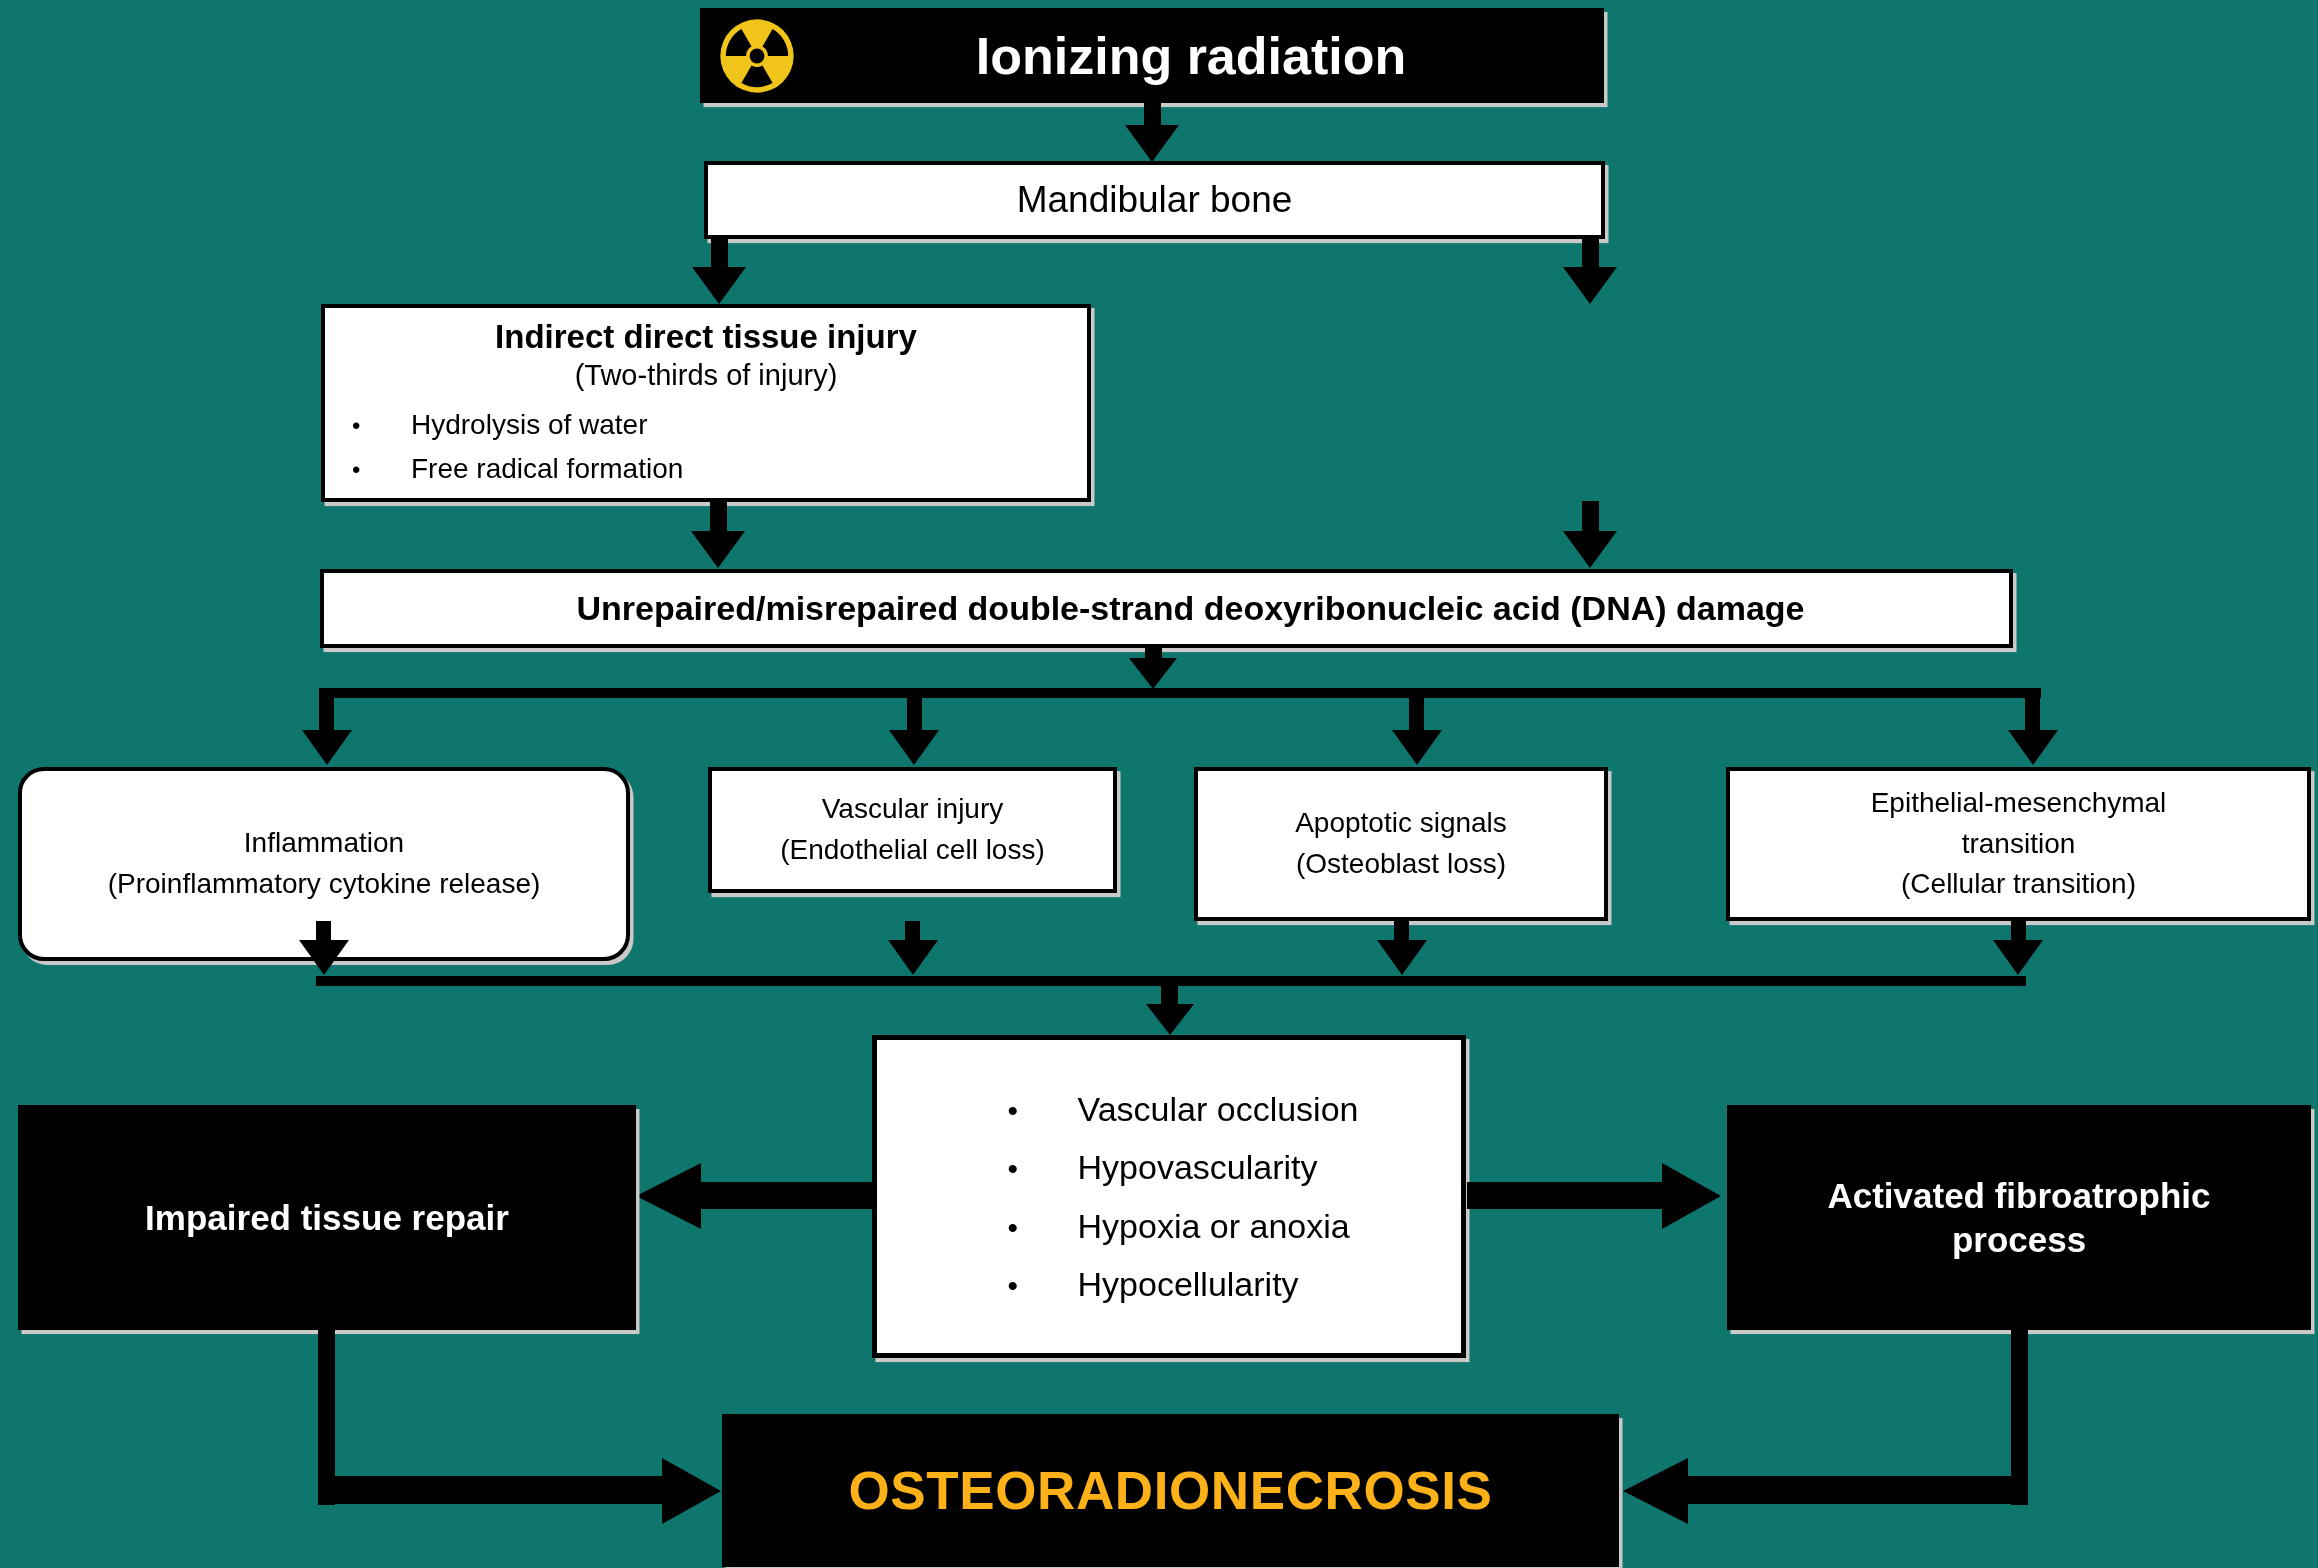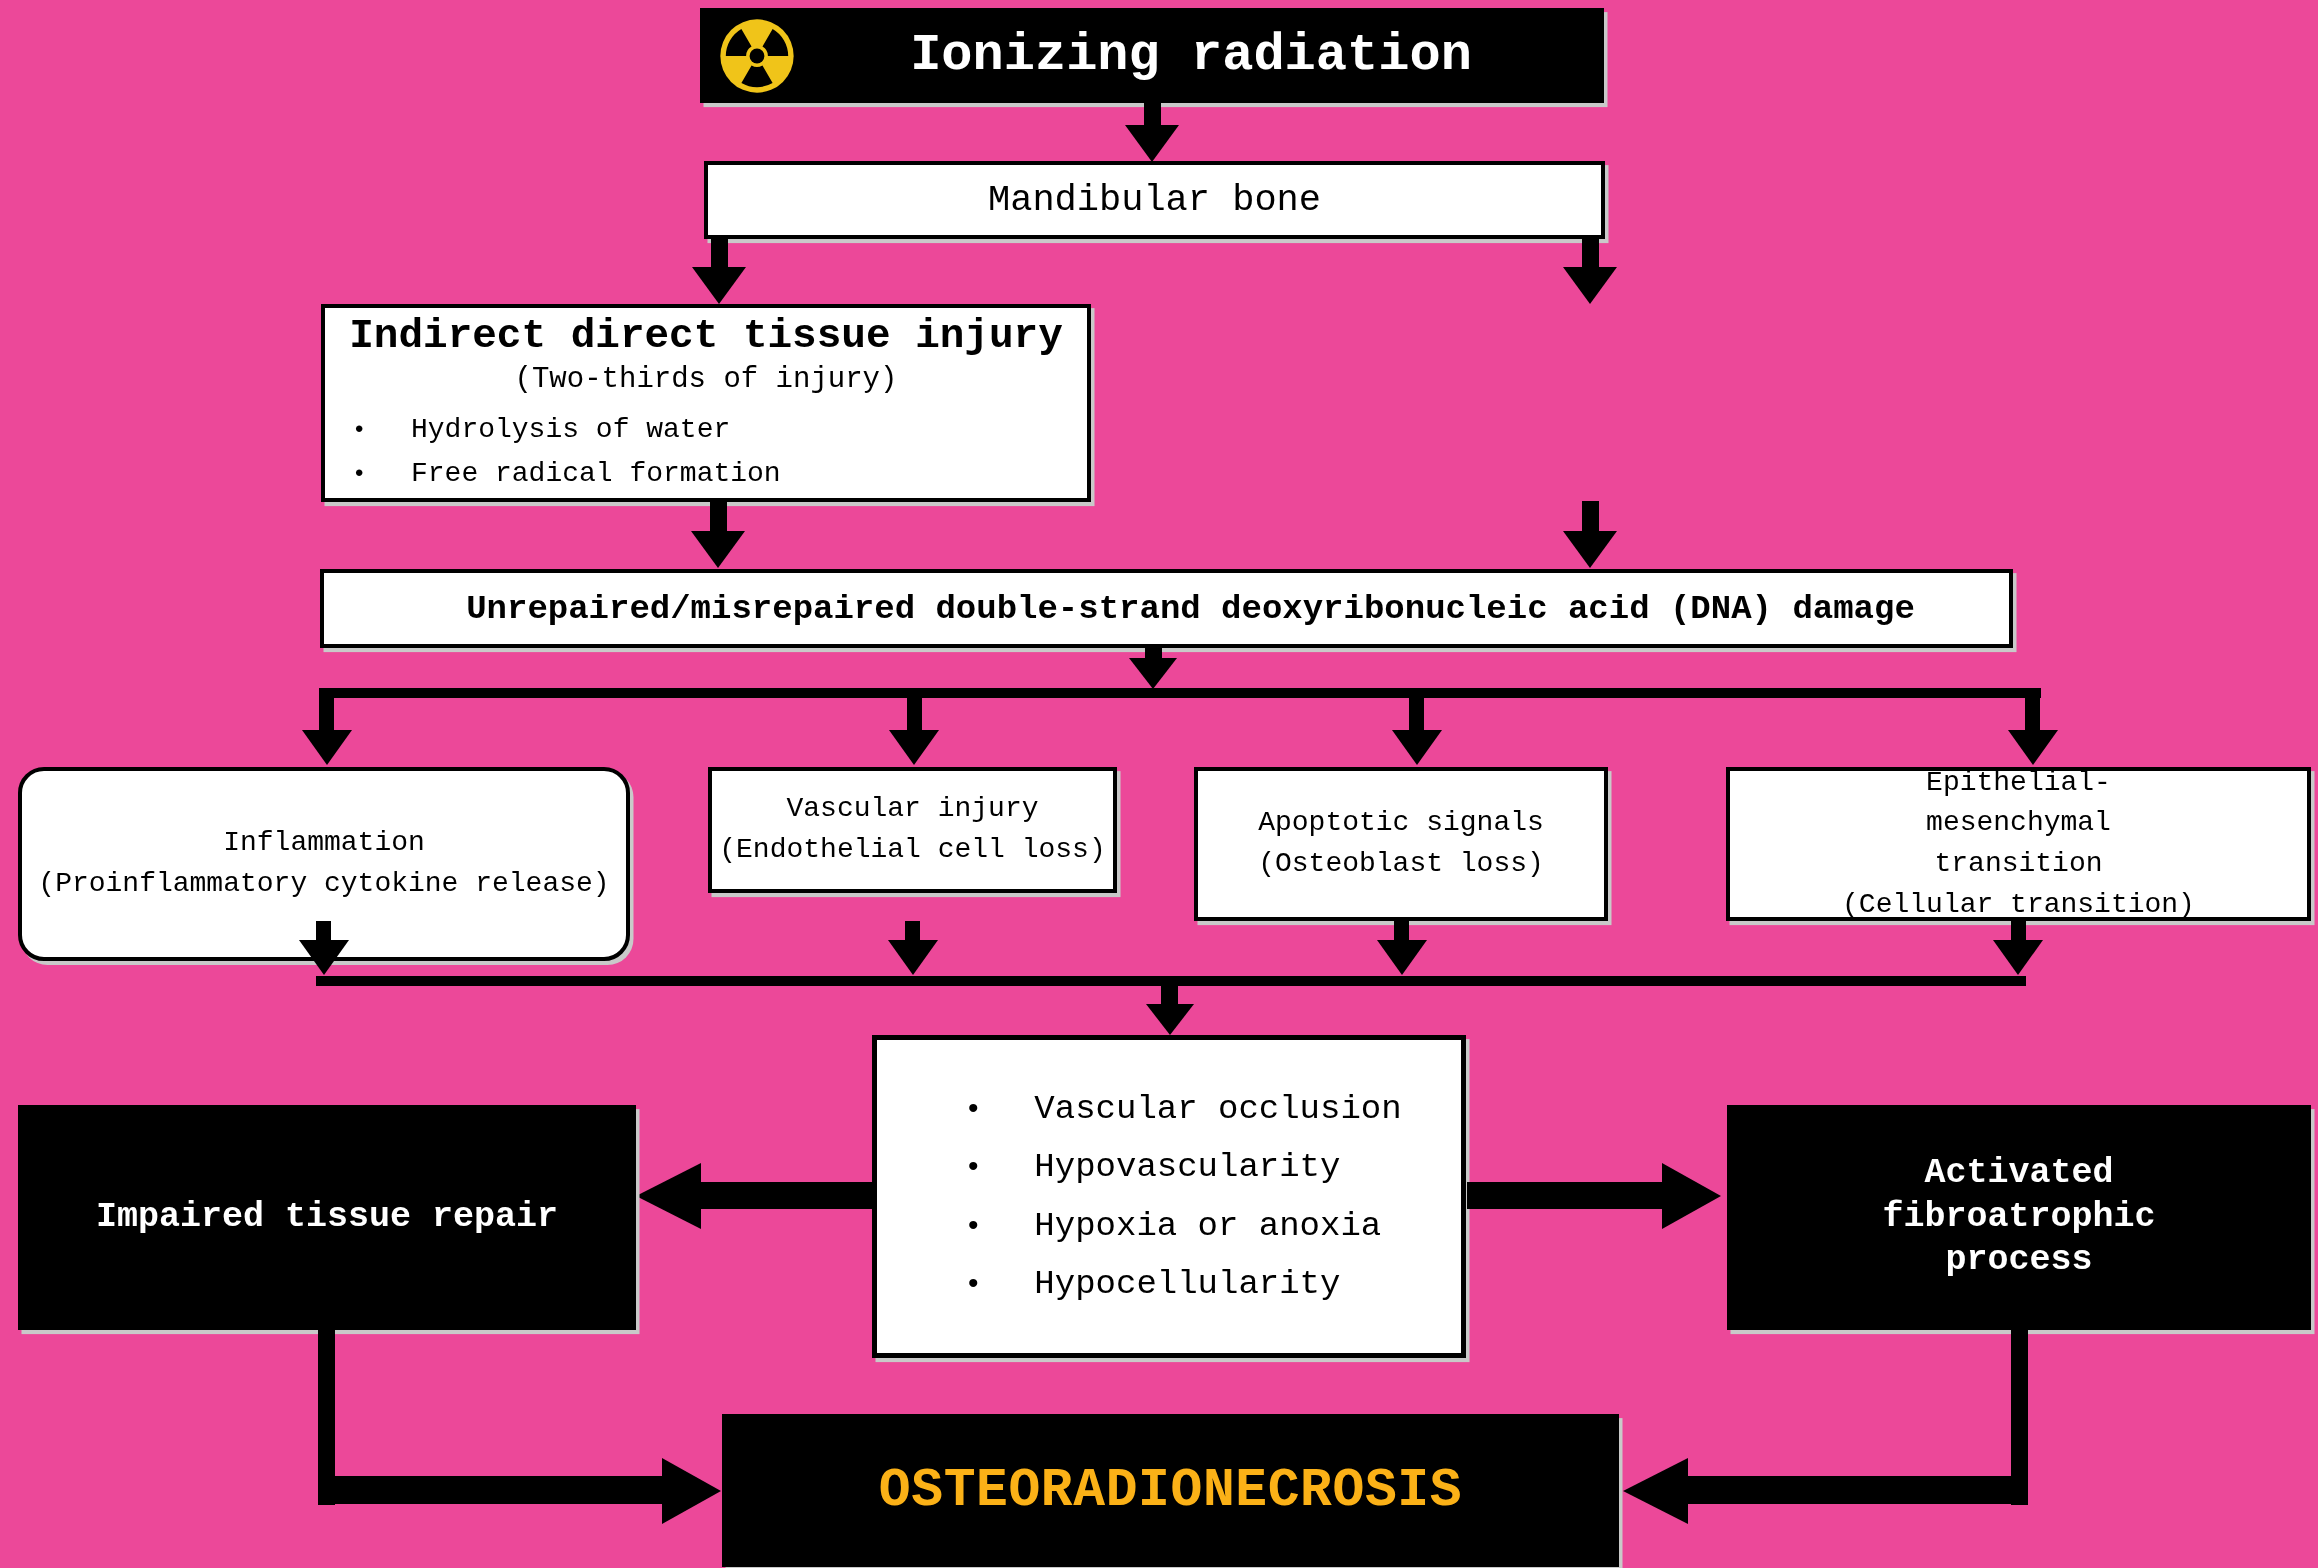--- a/index.html
+++ b/index.html
@@ -1,33 +1,33 @@
 <!DOCTYPE html>
 <html style="font-size:9.5px"><head>
 <meta charset="utf-8">
 <style>
   html,body{margin:0;padding:0;background:#fff;}
   .canvas{
-    position:relative;width:2319px;height:1569px;background:#ec4899;
-    font-family:Liberation Mono, monospace;color:#000;overflow:hidden;
+    position:relative;width:2319px;height:1569px;background:#0f766e;
+    font-family:Liberation Sans, sans-serif;color:#000;overflow:hidden;
   }
   .box{
     position:absolute;box-sizing:border-box;background:#fff;border:4.7px solid #000;
     display:flex;flex-direction:column;align-items:center;justify-content:center;
     text-align:center;box-shadow:3.5px 4.1px 0 #c9c9c9;
   }
   .box.black{background:#000;color:#fff;border:none;}
   .shaft{position:absolute;background:#000;}
   .head{position:absolute;width:0;height:0;}
   .head.down{border-left:27px solid transparent;border-right:27px solid transparent;border-top:37px solid #000;}
   .head.down.sm{border-left:24px solid transparent;border-right:24px solid transparent;border-top:31px solid #000;}
   .head.down.sm2{border-left:25px solid transparent;border-right:25px solid transparent;border-top:35px solid #000;}
   .head.left{border-top:33px solid transparent;border-bottom:33px solid transparent;border-right:65px solid #000;}
   .head.right{border-top:33px solid transparent;border-bottom:33px solid transparent;border-left:59px solid #000;}
-  .title-lg{font-size:41px;font-weight:bold;line-height:1.25;}
+  .title-lg{font-size:33px;font-weight:bold;line-height:1.25;}
   .sub{font-size:29px;line-height:1.25;}
   .cell-title{font-size:28px;line-height:1.45;}
   .mini-bullets{align-self:flex-start;margin:9.5px 0 0 27px;text-align:left;font-size:28px;line-height:1.55;list-style:none;padding:0;}
   .mini-bullets li{display:flex;align-items:baseline;}
   .mini-bullets li::before{content:"\2022";width:59px;flex:0 0 auto;font-size:24px;}
   .big-bullets{list-style:none;margin:0;padding:0 0 0 28px;text-align:left;font-size:34px;line-height:1.72;}
   .big-bullets li{display:flex;align-items:baseline;}
   .big-bullets li::before{content:"\2022";width:70px;flex:0 0 auto;font-size:30px;}
   .black-label{font-size:35px;font-weight:bold;line-height:1.25;}
 </style>

